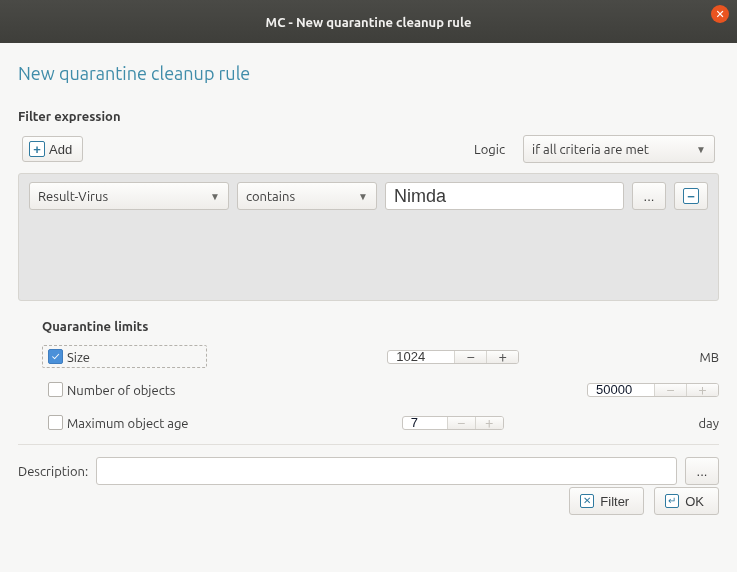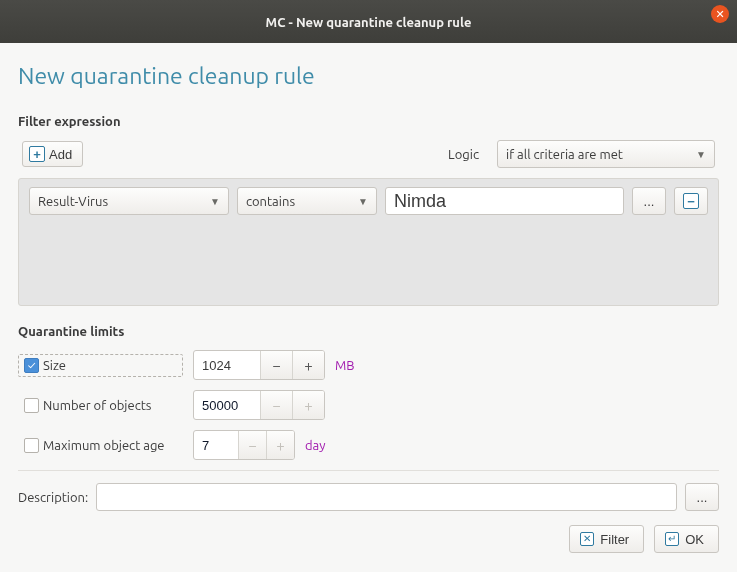--- a/index.html
+++ b/index.html
@@ -40,21 +40,21 @@
     justify-content: center;
     color: #fff;
     font-size: 11px;
     cursor: pointer;
   }
   .content {
     padding: 14px 18px 12px 18px;
   }
   .page-heading {
     color: #3f8ca9;
-    font-size: 23px;
+    font-size: 18px;
     font-weight: 400;
     margin: 6px 0 26px 0;
   }
   .section-label {
     font-weight: 700;
     font-size: 13px;
     margin-bottom: 12px;
   }
   .toolbar-row {
     display: flex;
@@ -104,21 +104,21 @@
     cursor: pointer;
     font-size: 13px;
     color: #3b3b3b;
   }
   .select .caret {
     margin-left: auto;
     color: #6a6a66;
     font-size: 10px;
     padding-left: 10px;
   }
-  .select.logic { width: 218px; }
+  .select.logic { width: 192px; }
   .select.field { width: 200px; }
   .select.op { width: 140px; }
   .criteria-box {
     border: 1px solid #d7d5d0;
     border-radius: 3px;
     background: #e5e5e5;
     height: 128px;
     padding: 8px 10px;
   }
   .criteria-row {
@@ -157,26 +157,26 @@
     border: 1px solid #2f7aa0;
     border-radius: 2px;
     align-items: center;
     justify-content: center;
     color: #2f7aa0;
     font-weight: 700;
     font-size: 13px;
     line-height: 1;
     background: #fff;
   }
-  .limits { margin-top: 18px; }
+  .limits { margin-top: 18px; margin-left: 24px; }
   .limit-row {
     display: flex;
     align-items: center;
-    gap: 10px;
     margin-bottom: 10px;
+    justify-content: space-between;
   }
   .check-wrap {
     display: inline-flex;
     align-items: center;
     gap: 4px;
     width: 165px;
     padding: 4px 6px;
     border-radius: 2px;
   }
   .check-wrap.focused {
@@ -199,21 +199,21 @@
     border-color: #3f7dbf;
     color: #fff;
   }
   .checkbox.checked::after {
     content: "✓";
     font-size: 11px;
     line-height: 1;
   }
   .spin {
     display: inline-flex;
-    height: 30px;
+    height: 14px;
     border: 1px solid #c9c6c1;
     border-radius: 3px;
     overflow: hidden;
     background: #fff;
   }
   .spin input {
     width: 66px;
     border: none;
     outline: none;
     padding: 0 8px;
@@ -230,31 +230,31 @@
     align-items: center;
     justify-content: center;
     cursor: pointer;
     color: #555;
     font-size: 15px;
     user-select: none;
   }
   .spin.disabled .spin-btn { color: #c4c1bb; cursor: default; }
   .spin.narrow input { width: 44px; }
   .spin.narrow .spin-btn { width: 28px; }
-  .unit { font-size: 13px; color: #a21caf; }
+  .unit { font-size: 13px; color: #404040; }
   .hr {
     border: none;
     border-top: 1px solid #e1dfdb;
     margin: 8px 0 12px 0;
   }
   .desc-row {
     display: flex;
     align-items: center;
     gap: 8px;
-    margin-bottom: 14px;
+    margin-bottom: 2px;
   }
   .desc-row .text-input { flex: 1; }
   .footer {
     display: flex;
     justify-content: flex-end;
     gap: 10px;
   }
   .dlg-btn {
     height: 28px;
     padding: 0 14px 0 10px;

